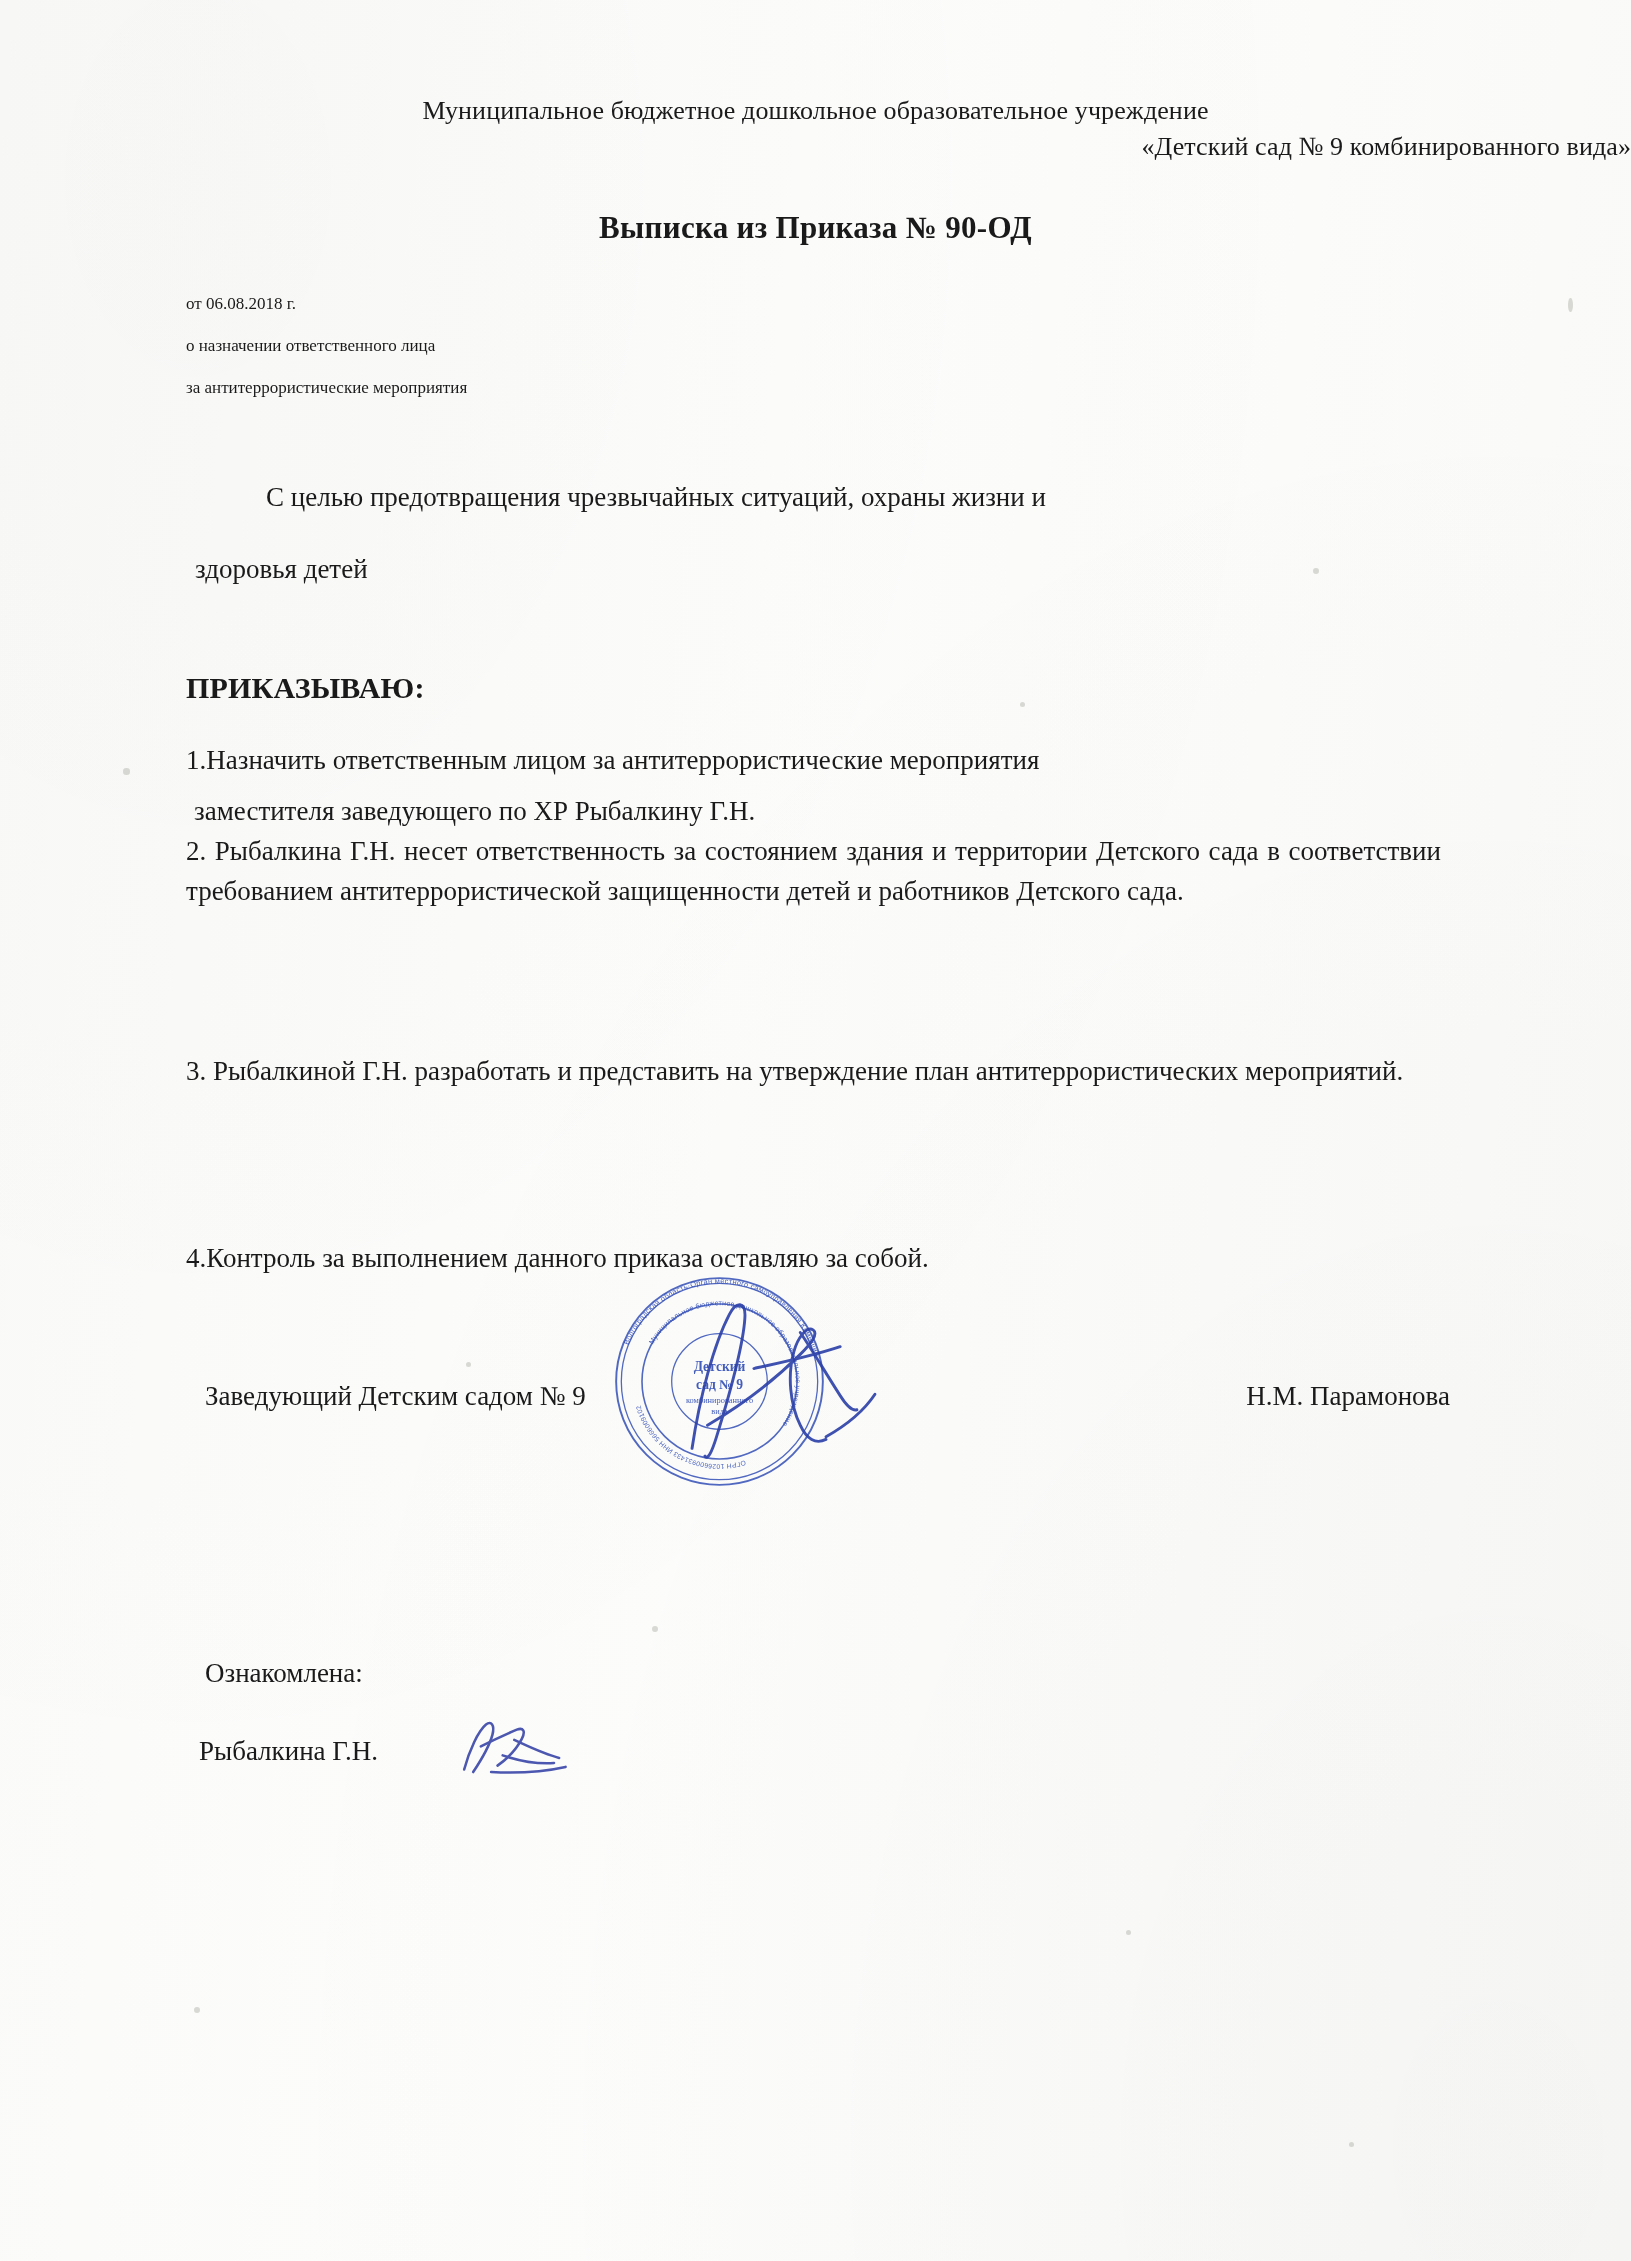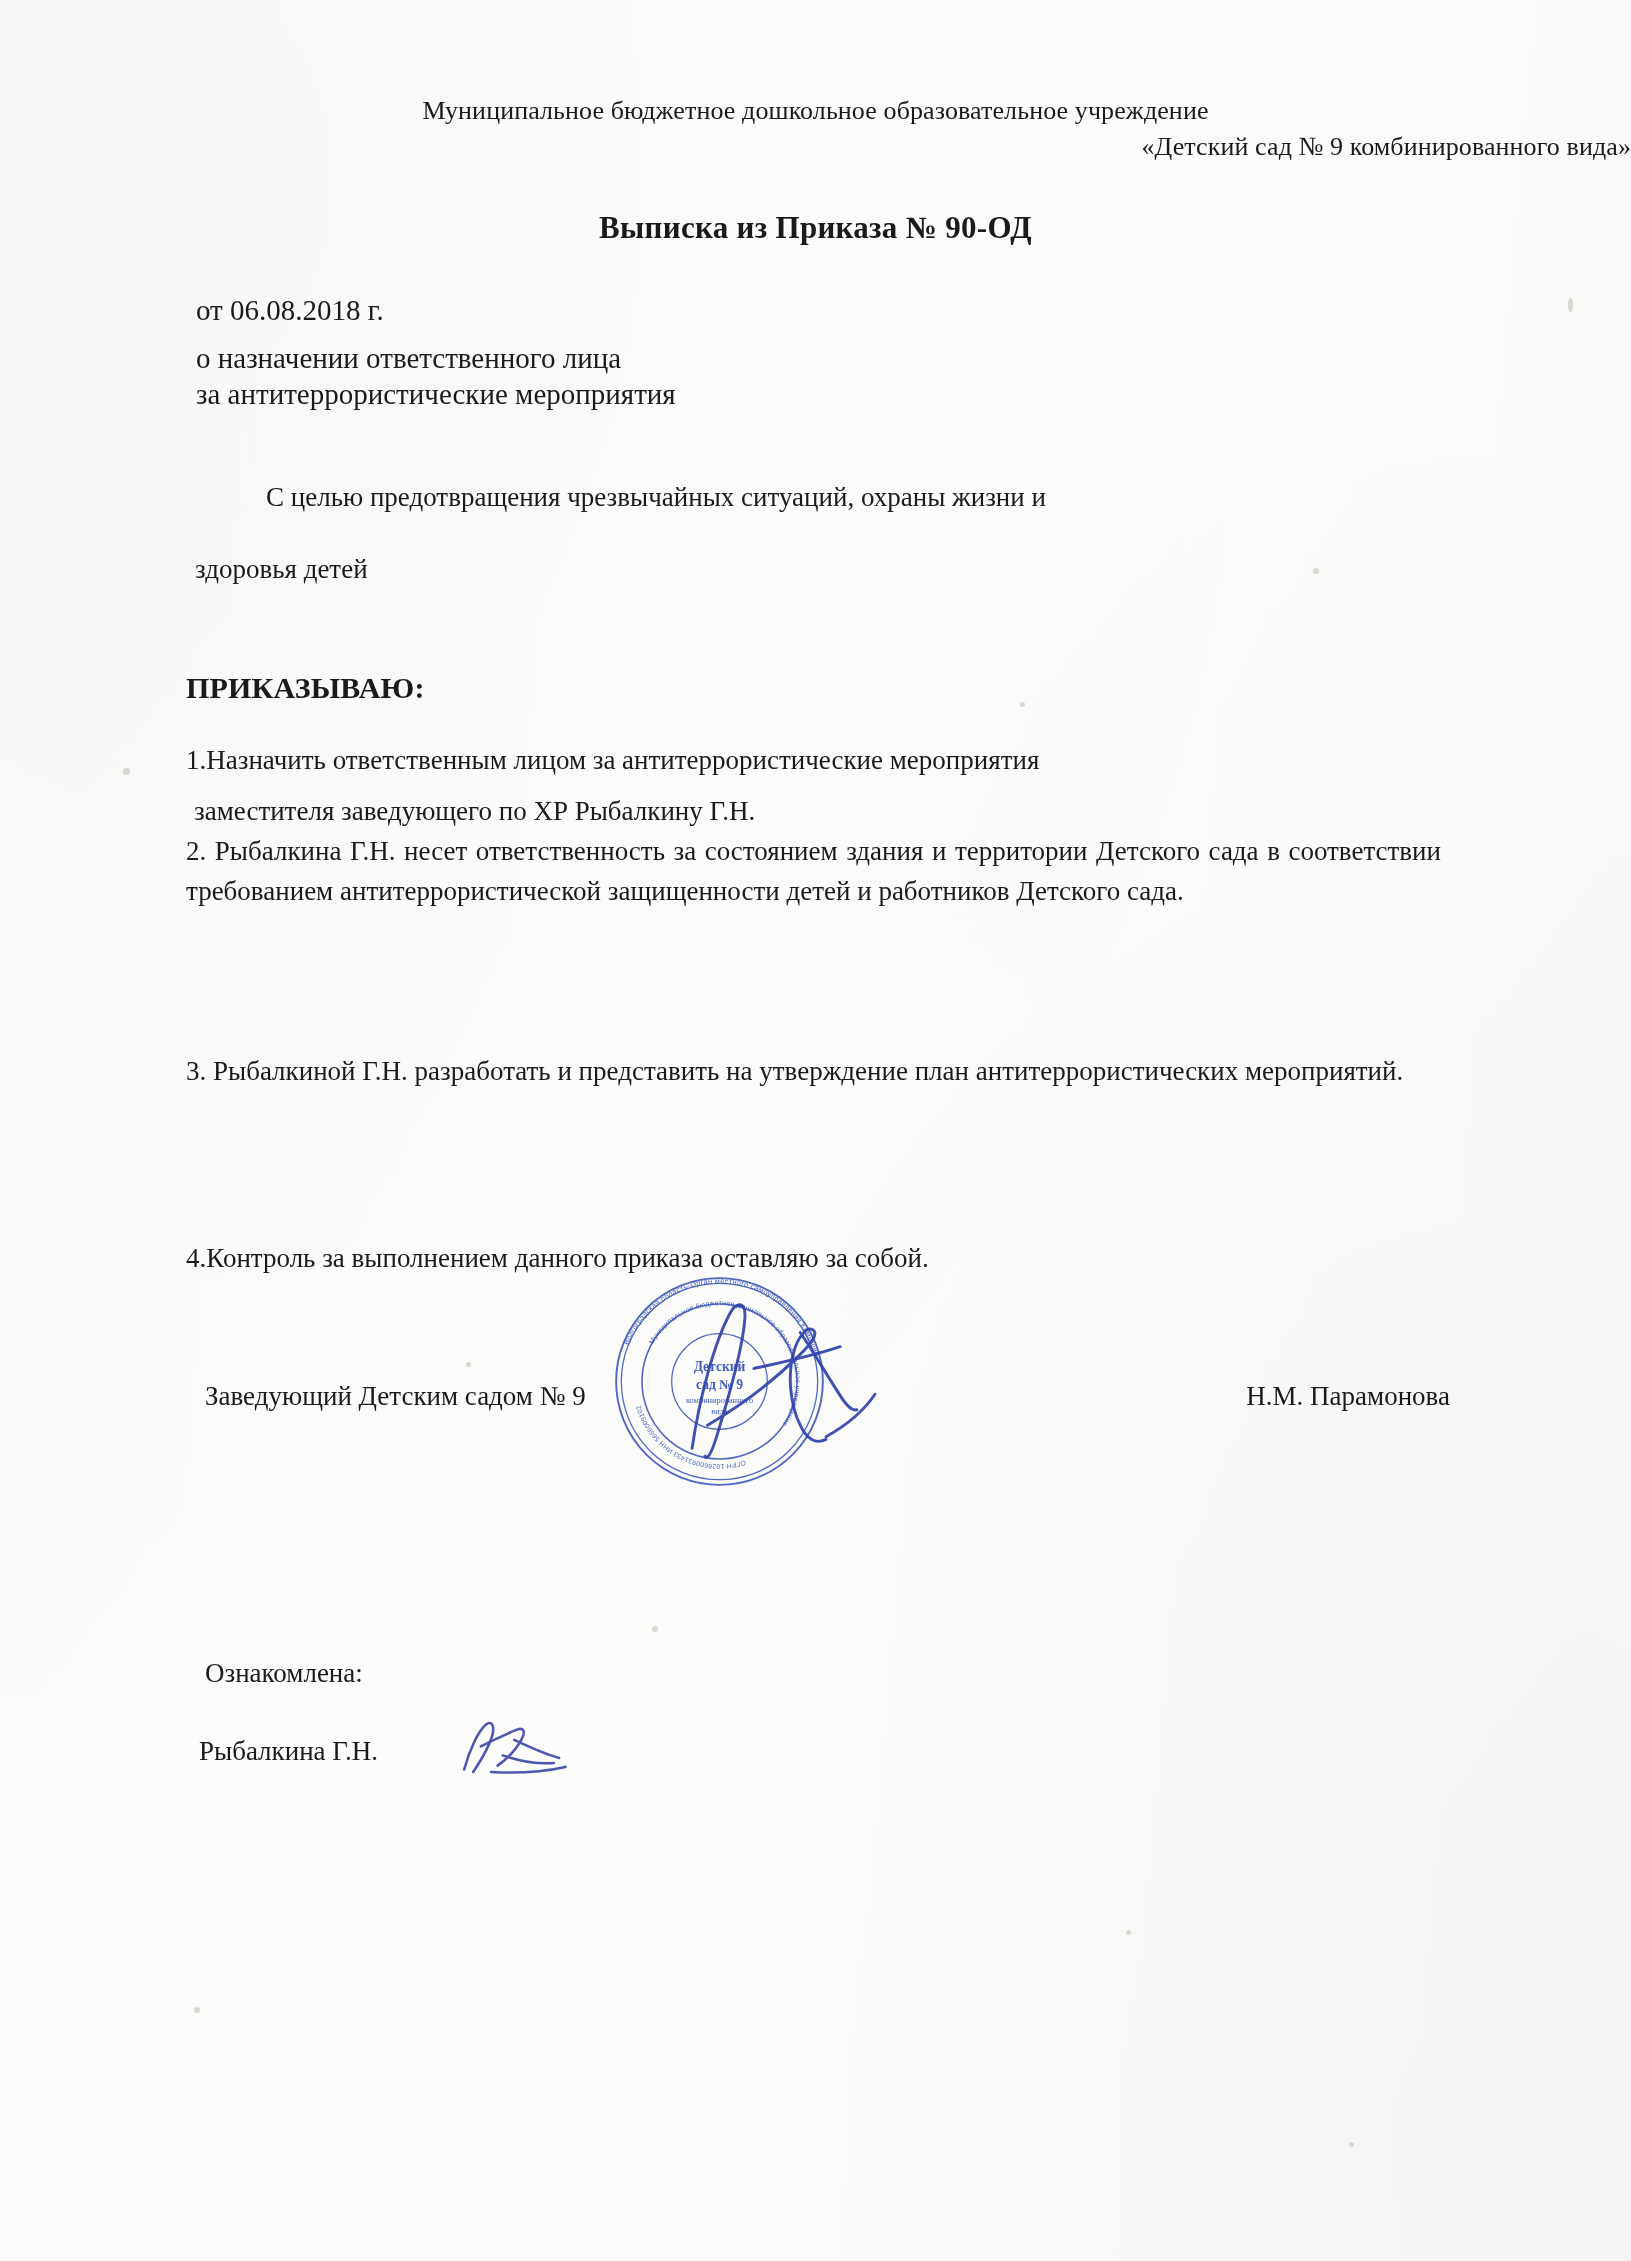--- a/index.html
+++ b/index.html
@@ -59,25 +59,25 @@
     top: 210px;
     width: 100%;
     text-align: center;
     font-size: 31px;
     font-weight: bold;
     letter-spacing: 0.3px;
   }
 
   .meta {
     position: absolute;
-    left: 196px;
-    font-size: 29px;
+    left: 186px;
+    font-size: 17px;
   }
   .meta.m1 { top: 294px; }
-  .meta.m2 { top: 336px; margin-top: 6px; }
+  .meta.m2 { top: 336px; }
   .meta.m3 { top: 378px; }
 
   .para {
     position: absolute;
     font-size: 27px;
     line-height: 1.0;
     margin-left: 9px;
   }
   .intro1 {
     left: 186px;

